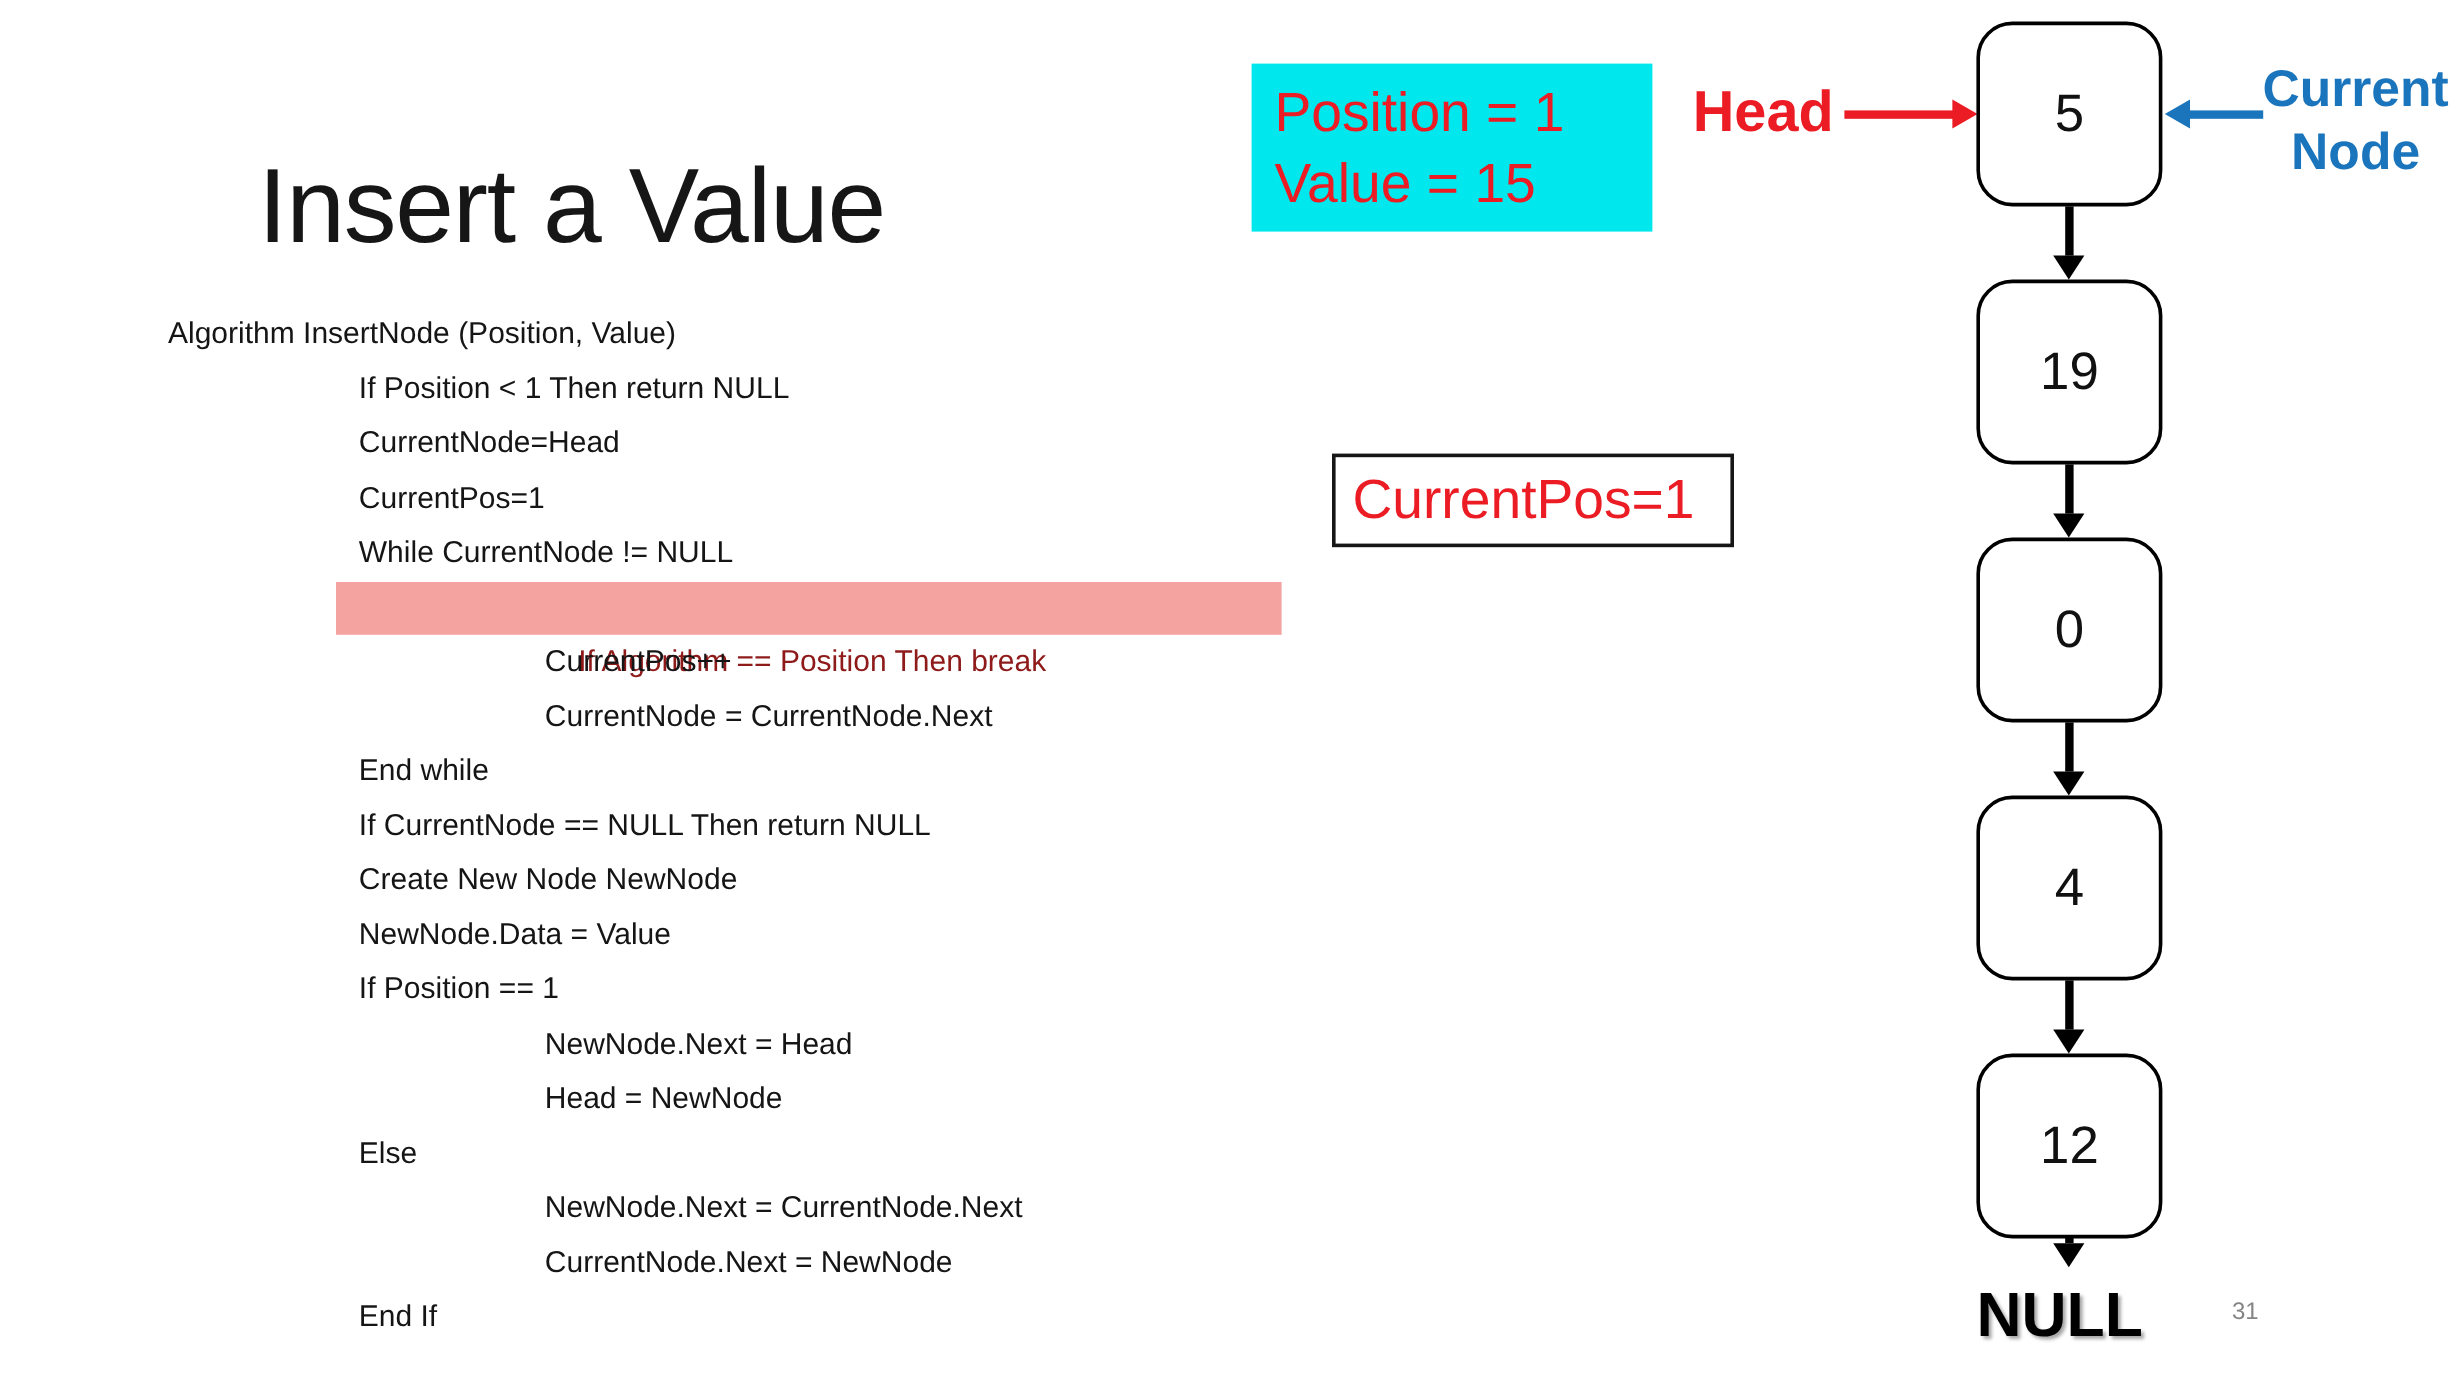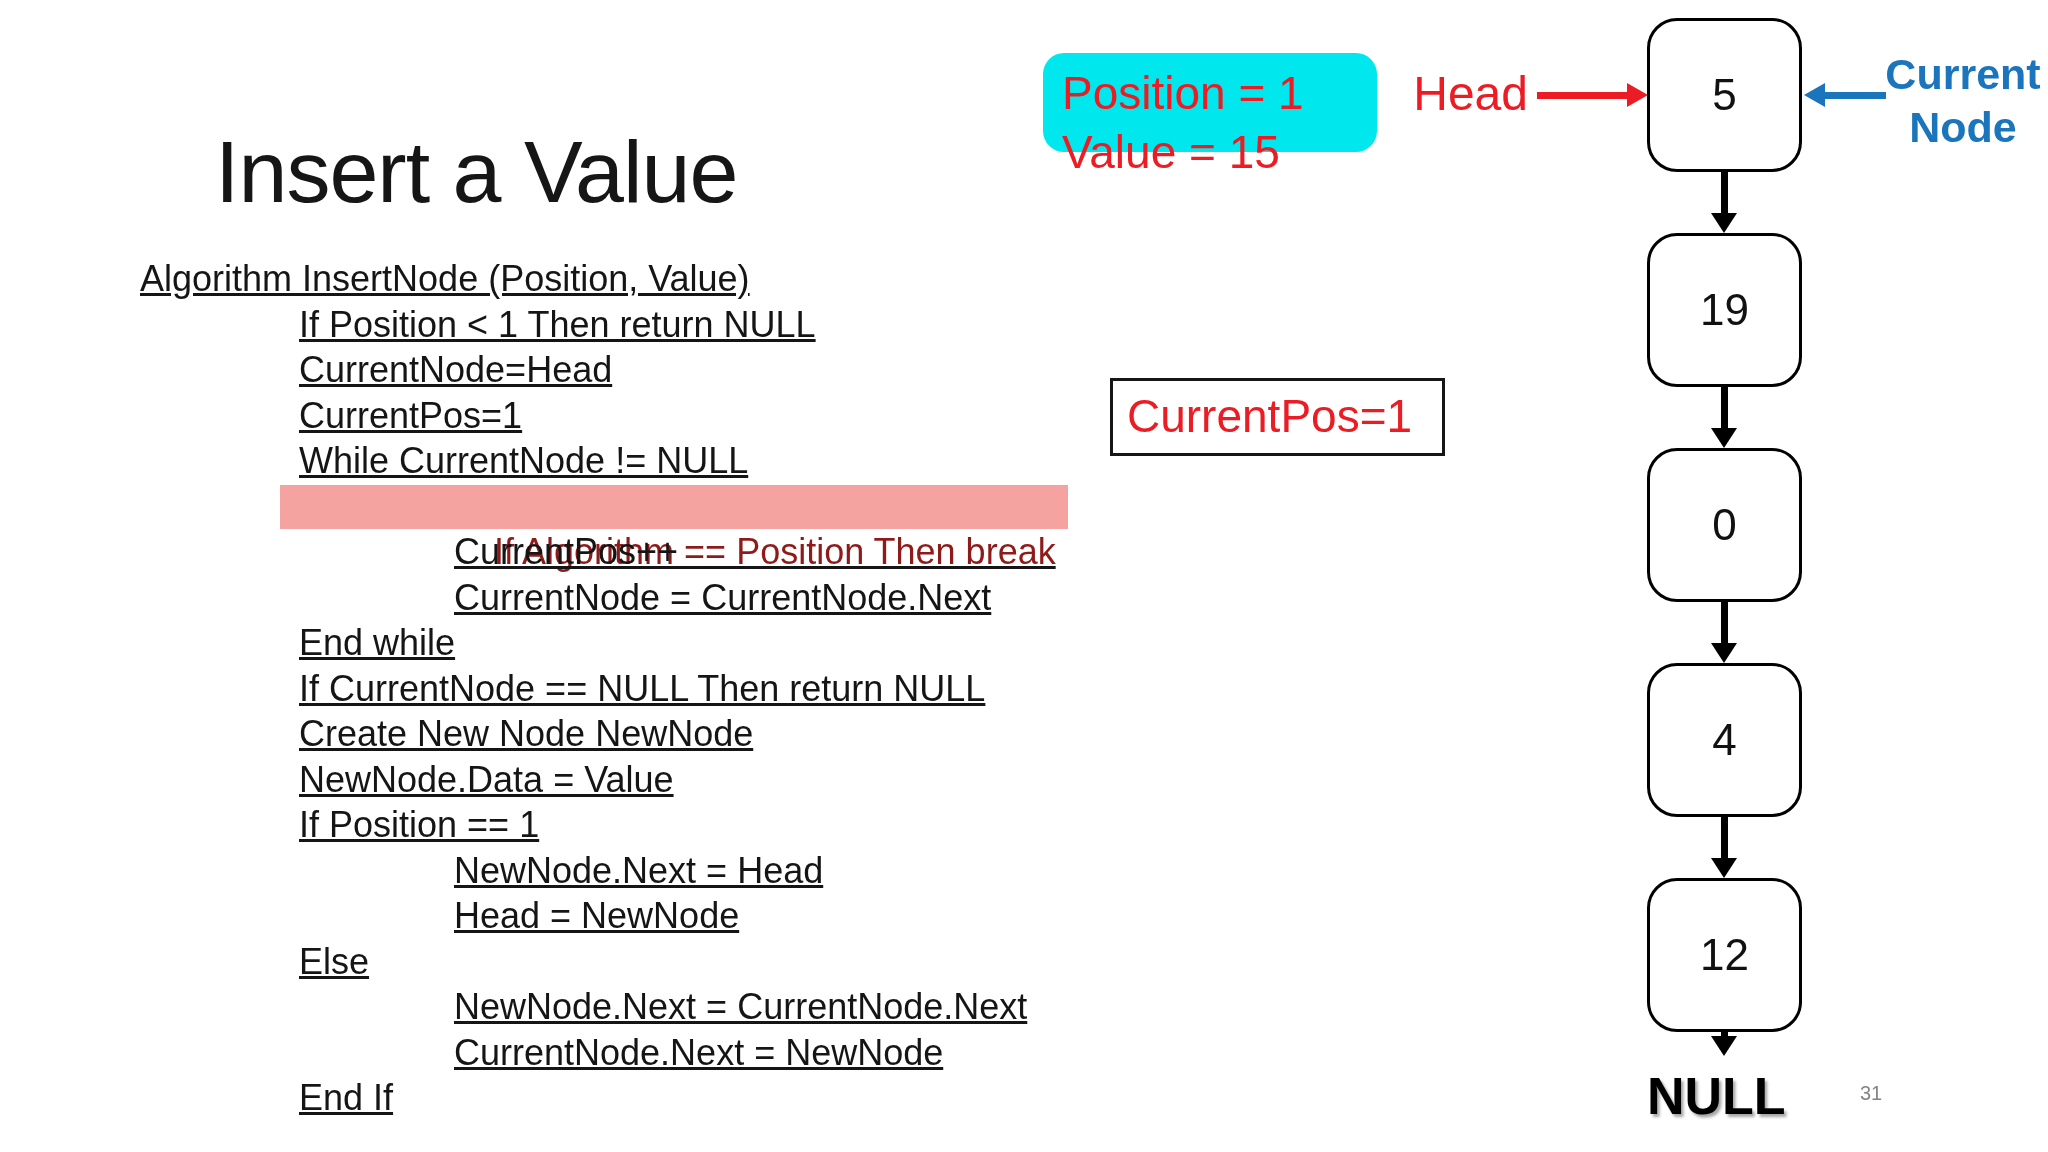--- a/index.html
+++ b/index.html
@@ -17,53 +17,53 @@
     left:215px; top:126px;
     font-size:88px; line-height:92px; font-weight:400;
     letter-spacing:-1px; color:#161616;
   }
 
   
   #code { left:140px; top:256px; width:1100px; }
   .code-line {
     position:relative;
     height:45.5px; line-height:45.5px;
-    font-size:36px; white-space:pre; color:#151515;text-decoration:underline;
+    font-size:25px; white-space:pre; color:#151515;
   }
   .ind1 { padding-left:159px; }
   .ind2 { padding-left:314px; }
   .hl-bar {
     position:absolute; left:140px; top:1px;
     width:788px; height:44px;
     background:var(--highlight-pink,#f4a3a0);
   }
   .hl-text { position:relative; color:var(--highlight-text,#8e1a1a); }
 
   
   #params-box {
-    left:1043px; top:53px; width:334px; height:99px;
+    left:1043px; top:53px; width:334px; height:140px;
     background:var(--callout-cyan,#00e8ee);
     color:var(--accent-red,#ec1c24);
     font-size:46px; line-height:59px;
-    padding:11px 0 0 19px; box-sizing:border-box;border-radius:21px;
+    padding:11px 0 0 19px; box-sizing:border-box;
   }
 
   
   #currentpos-box {
     left:1110px; top:378px; width:335px; height:78px;
     background:#fff; border:3px solid #161616; box-sizing:border-box;
     color:var(--accent-red,#ec1c24);
     font-size:46px; line-height:70px;
     padding-left:14px; white-space:pre;
   }
 
   
   #head-label {
     left:1408px; top:69px; width:120px;
-    font-size:48px; line-height:50px; font-weight:normal;
+    font-size:48px; line-height:50px; font-weight:bold;
     color:var(--accent-red,#ec1c24); text-align:right;
   }
   #head-arrow-shaft { left:1537px; top:92px; width:92px; height:7px; background:var(--accent-red,#ec1c24); }
   #head-arrow-head  { left:1627px; top:83px; width:0; height:0;
     border-top:12px solid transparent; border-bottom:12px solid transparent;
     border-left:21px solid var(--accent-red,#ec1c24); }
 
   
   #currentnode-arrow-head { left:1804px; top:83px; width:0; height:0;
     border-top:12px solid transparent; border-bottom:12px solid transparent;

